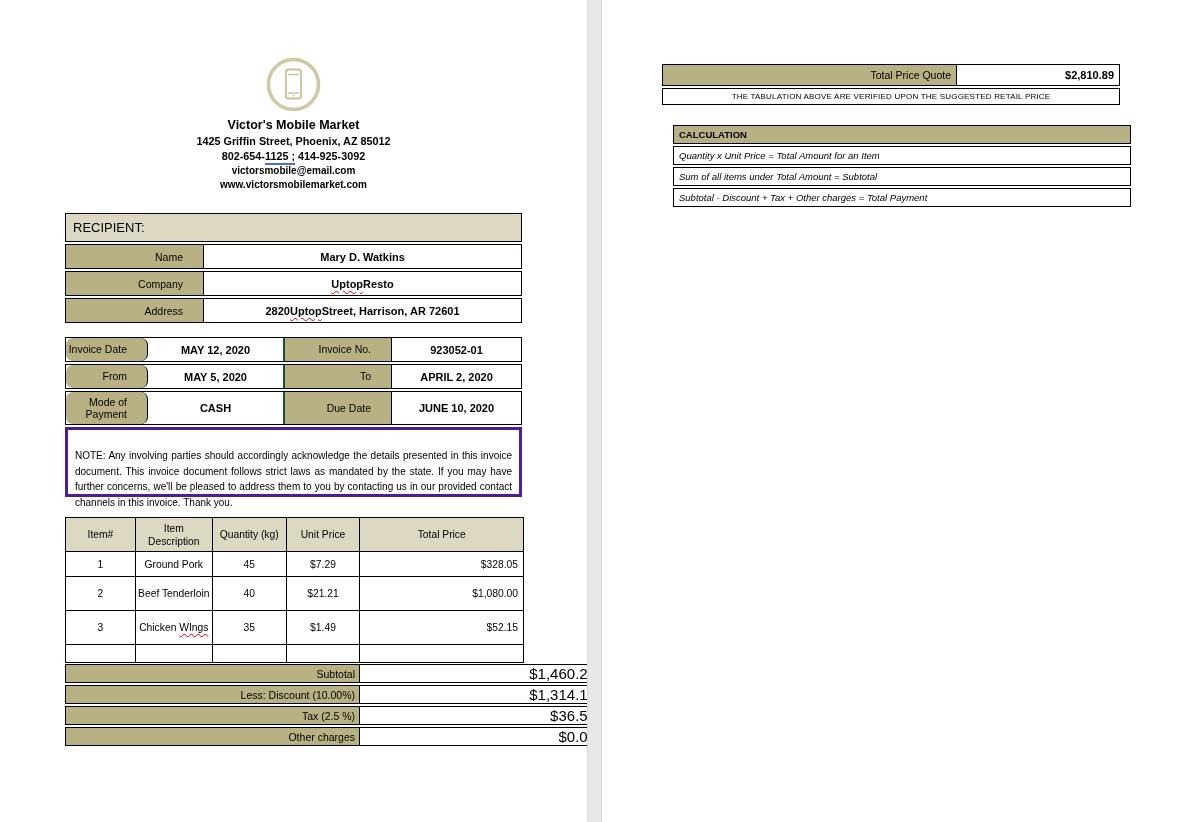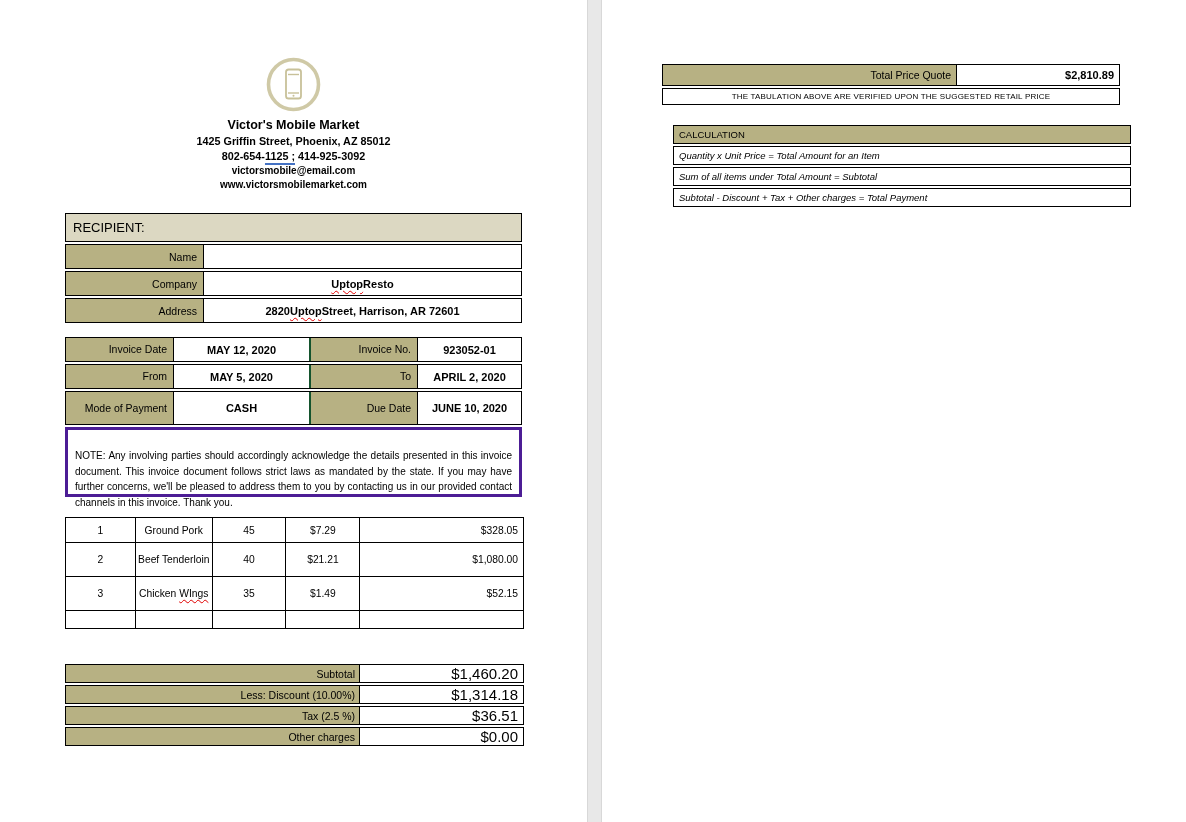--- a/index.html
+++ b/index.html
@@ -18,32 +18,32 @@
   .company-line { font-size:10.8px; font-weight:700; margin-bottom:3px; }
   .company-line.sm { font-size:10px; }
   .phone-link { text-decoration:underline; text-decoration-color:#4472c4; text-decoration-thickness:1.5px; text-underline-offset:2.5px; }
 
   .misspell { text-decoration:underline wavy #e00000 1px; text-underline-offset:2px; }
 
   
   .boxrow { display:flex; border:1px solid #000; margin-bottom:2px; background:#fff; }
   .khaki { background:#b7b183; }
   .tan { background:#dcd8c2; }
-  .lab { display:flex; align-items:center; justify-content:flex-end; padding-right:6px; font-size:10.5px; border-right:1px solid #000; }
+  .lab { display:flex; align-items:center; justify-content:flex-end; padding-right:20px; font-size:10.5px; border-right:1px solid #000; }
   .val { display:flex; align-items:center; justify-content:center; font-weight:700; font-size:11px; }
 
   .recipient-table { position:absolute; left:65px; top:213px; width:457px; }
   .recipient-title { height:29px; display:flex; align-items:center; padding-left:7px; font-size:13px; }
   .recipient-row { height:25px; }
   .recipient-row .lab { width:138px; }
   .recipient-row .val { flex:1; }
 
   .invoice-table { position:absolute; left:65px; top:337px; width:457px; }
   .inv-row { }
-  .inv-row .c1 { width:108px; }
+  .inv-row .c1 { width:82px;border-radius:7px; }
   .inv-row .c2 { width:137px; border-right:2px solid #14532d; }
   .inv-row .c3 { width:107px; }
   .inv-row .c4 { flex:1; border-right:none; }
   .inv-row .lab { text-align:right; line-height:12.5px; }
   .r-h25 { height:25px; }
   .r-h34 { height:34px; }
 
   .note-box { position:absolute; left:65px; top:427px; width:457px; height:70px; border:3px solid #4c1d95; padding:18px 7px; font-size:10px; line-height:15.5px; text-align:justify; }
 
   .items-table { position:absolute; left:65px; top:517px; width:459px; border-collapse:collapse; }
@@ -53,34 +53,34 @@
   .items-table .c-desc { width:77px; }
   .items-table .c-qty { width:74px; }
   .items-table .c-unit { width:74px; }
   .items-table .c-total { width:164px; }
   .items-table td.amount { text-align:right; padding-right:5px; }
   .row-h34 td { height:34px; }
   .row-h25 td { height:25px; }
   .row-h18 td { height:18px; }
   .hdr-h34 th { height:34px; }
 
-  .summary-table { position:absolute; left:65px; top:664px; width:459px; }
+  .summary-table { position:absolute; left:65px; top:664px; width:537px; }
   .summary-row { height:19px; }
   .summary-row .lab { width:294px; font-size:10.5px; padding-right:4px; }
   .summary-row .val { flex:1; font-weight:400; font-size:15px; justify-content:flex-end; padding-right:5px; }
 
   
   .quote-table { position:absolute; left:60px; top:64px; width:458px; }
   .quote-row { height:22px; }
   .quote-row .lab { width:294px; font-size:10.5px; padding-right:5px; }
   .quote-row .val { flex:1; justify-content:flex-end; padding-right:5px; font-size:11px; }
   .quote-note { height:17px; display:flex; align-items:center; justify-content:center; font-size:8px; letter-spacing:0.2px; }
 
   .calc-table { position:absolute; left:71px; top:125px; width:458px; }
-  .calc-title { height:19px; display:flex; align-items:center; padding-left:5px; font-size:9.5px; font-weight:400; }
+  .calc-title { height:19px; display:flex; align-items:center; padding-left:5px; font-size:9.5px; font-weight:700; }
   .calc-row { height:19px; display:flex; align-items:center; padding-left:5px; font-size:9.5px; font-style:italic; }
 </style>
 </head>
 <body>
 
 <div class="canvas">
 
   <div class="page page-left">
 
     <div class="company-header">
@@ -99,20 +99,21 @@
       <div class="company-line sm">victorsmobile@email.com</div>
       <div class="company-line sm">www.victorsmobilemarket.com</div>
     </div>
 
     <div class="recipient-table">
       <div class="boxrow tan recipient-title">
         <span>RECIPIENT:</span>
       </div>
       <div class="boxrow recipient-row">
         <div class="lab khaki">Name</div>
+        <div class="val">Mary D. Watkins</div>
       </div>
       <div class="boxrow recipient-row">
         <div class="lab khaki">Company</div>
         <div class="val">
             <span class="misspell">Uptop</span>
             <span> Resto</span>
           </div>
       </div>
       <div class="boxrow recipient-row">
         <div class="lab khaki">Address</div>
@@ -149,20 +150,27 @@
 
     <table class="items-table">
       <colgroup>
         <col class="c-num">
           <col class="c-desc">
           <col class="c-qty">
           <col class="c-unit">
           <col class="c-total">
       </colgroup>
       <tbody>
+          <tr class="hdr-h34">
+        <th>Item#</th>
+        <th>Item Description</th>
+        <th>Quantity (kg)</th>
+        <th>Unit Price</th>
+        <th>Total Price</th>
+      </tr>
       <tr class="row-h25">
         <td>1</td>
         <td>Ground Pork</td>
         <td>45</td>
         <td>$7.29</td>
         <td class="amount">$328.05</td>
       </tr>
       <tr class="row-h34">
         <td>2</td>
         <td>Beef Tenderloin</td>

